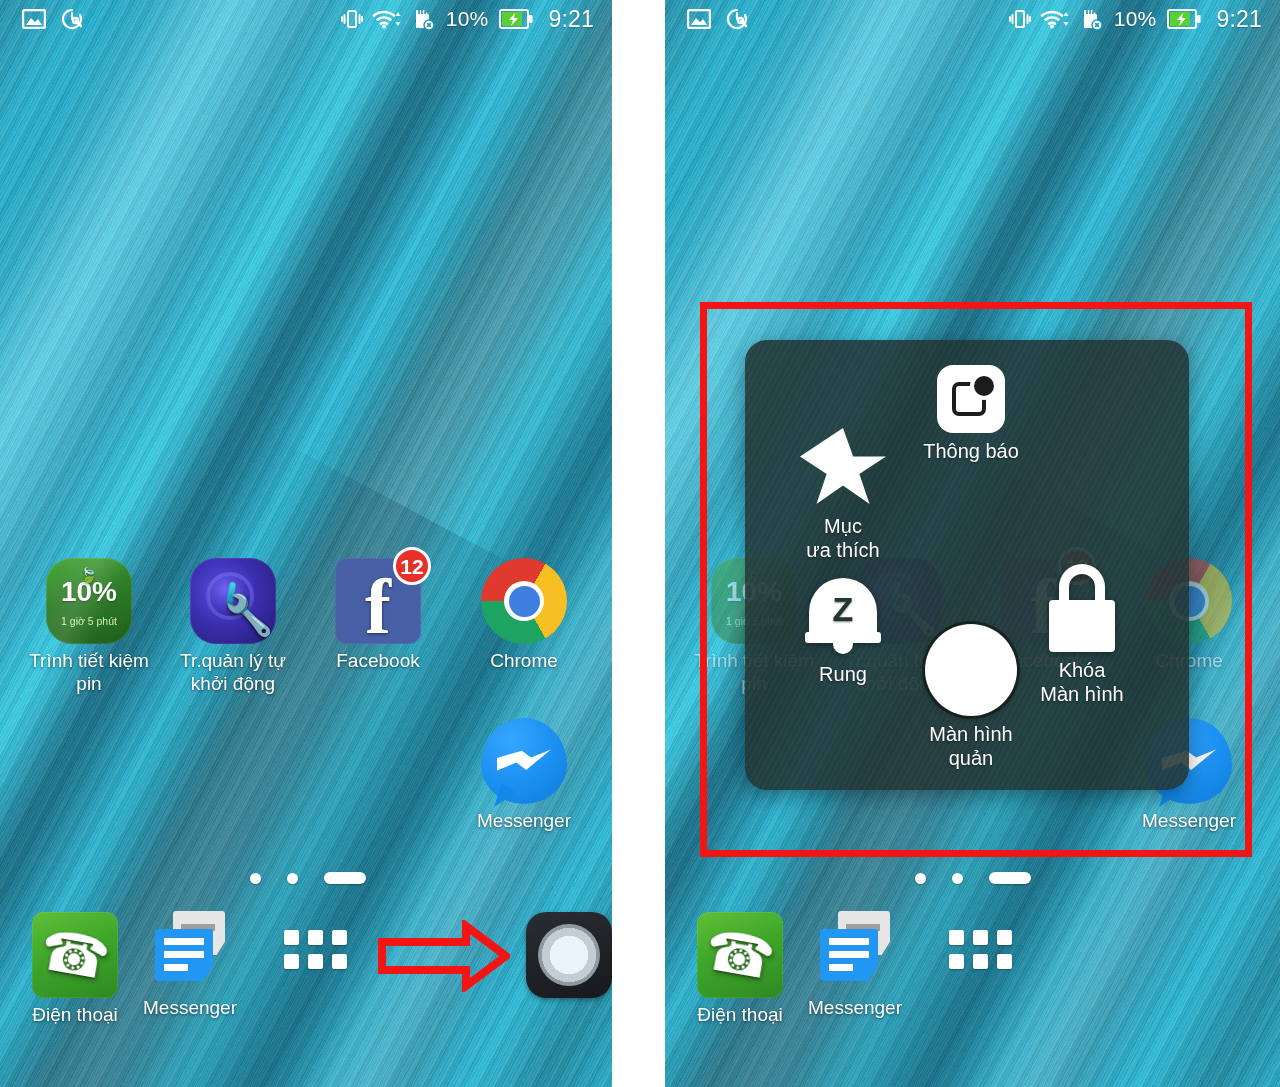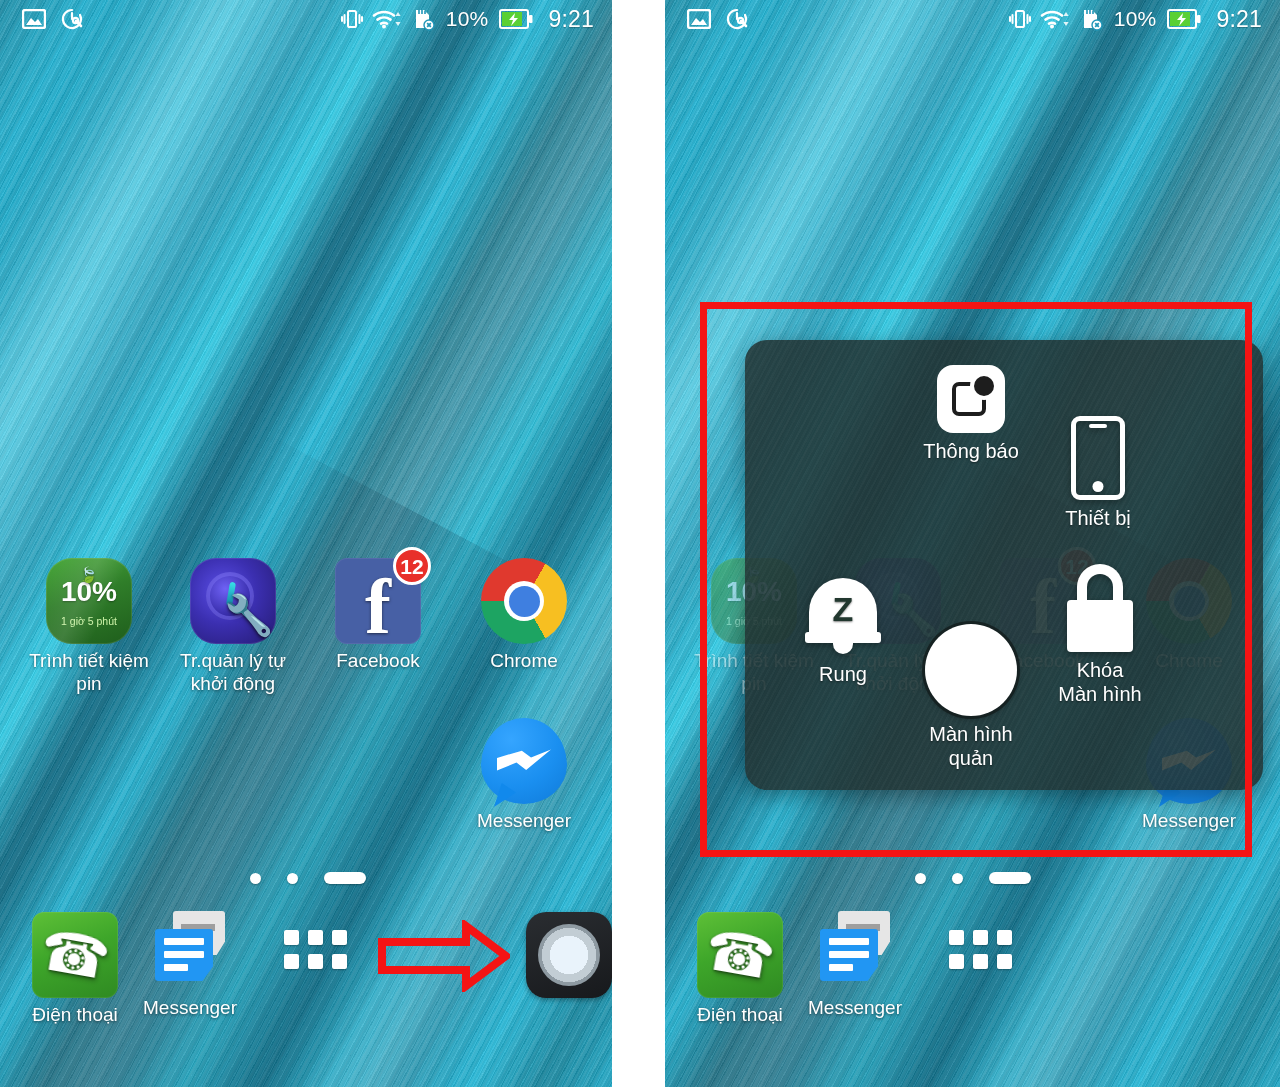--- a/index.html
+++ b/index.html
@@ -230,21 +230,21 @@
   .redarrow{position:absolute;left:378px;top:920px;width:132px;height:72px;z-index:40;}
 
   
   .redrect{
     position:absolute;left:35px;top:302px;width:552px;height:555px;
     border:7px solid #f41414;box-sizing:border-box;z-index:40;
   }
 
   
   .overlay{
-    position:absolute;left:80px;top:340px;width:518px;height:450px;
+    position:absolute;left:80px;top:340px;width:444px;height:450px;
     border-radius:22px;
     background:rgba(34,52,52,0.88);
     z-index:30;
     box-shadow:0 6px 22px rgba(0,0,0,.35);
     overflow:hidden;
   }
   .overlay::before{
     content:"";position:absolute;inset:0;
     background:repeating-linear-gradient(118deg,
       rgba(255,255,255,0.018) 0 2px, rgba(0,0,0,0.02) 2px 5px);
@@ -637,44 +637,42 @@
       <div class="ov-item" style="left:151px;top:5px;">
         <div class="ovico">
           <div class="ic-notif">
               <span class="sq"></span>
               <span class="dot"></span>
             </div>
         </div>
         <span class="ovlbl">Thông báo</span>
       </div>
 
-
-      <div class="ov-item" style="left:278px;top:72px;">
+      <div class="ov-item" style="left:23px;top:80px;">
         <div class="ovico">
-          <div class="ic-device">
-              <span class="spk"></span>
-              <span class="hm"></span>
-            </div>
-        </div>
-        <span class="ovlbl">Thiết bị</span>
-      </div>
+            <div class="ic-star"></div>
+          </div>
+        <span class="ovlbl">Mục</span>
+        <span class="ovlbl">ưa thích</span>
+      </div>
+
 
       <div class="ov-item" style="left:23px;top:228px;">
         <div class="ovico">
           <div class="ic-bell">
               <span class="body"></span>
               <span class="zz">Z</span>
               <span class="base"></span>
               <span class="clap"></span>
             </div>
         </div>
         <span class="ovlbl">Rung</span>
       </div>
 
-      <div class="ov-item" style="left:280px;top:224px;">
+      <div class="ov-item" style="left:262px;top:224px;">
         <div class="ovico">
           <div class="ic-lock">
               <span class="shackle"></span>
               <span class="body"></span>
             </div>
         </div>
         <span class="ovlbl">Khóa</span>
         <span class="ovlbl">Màn hình</span>
       </div>
 

